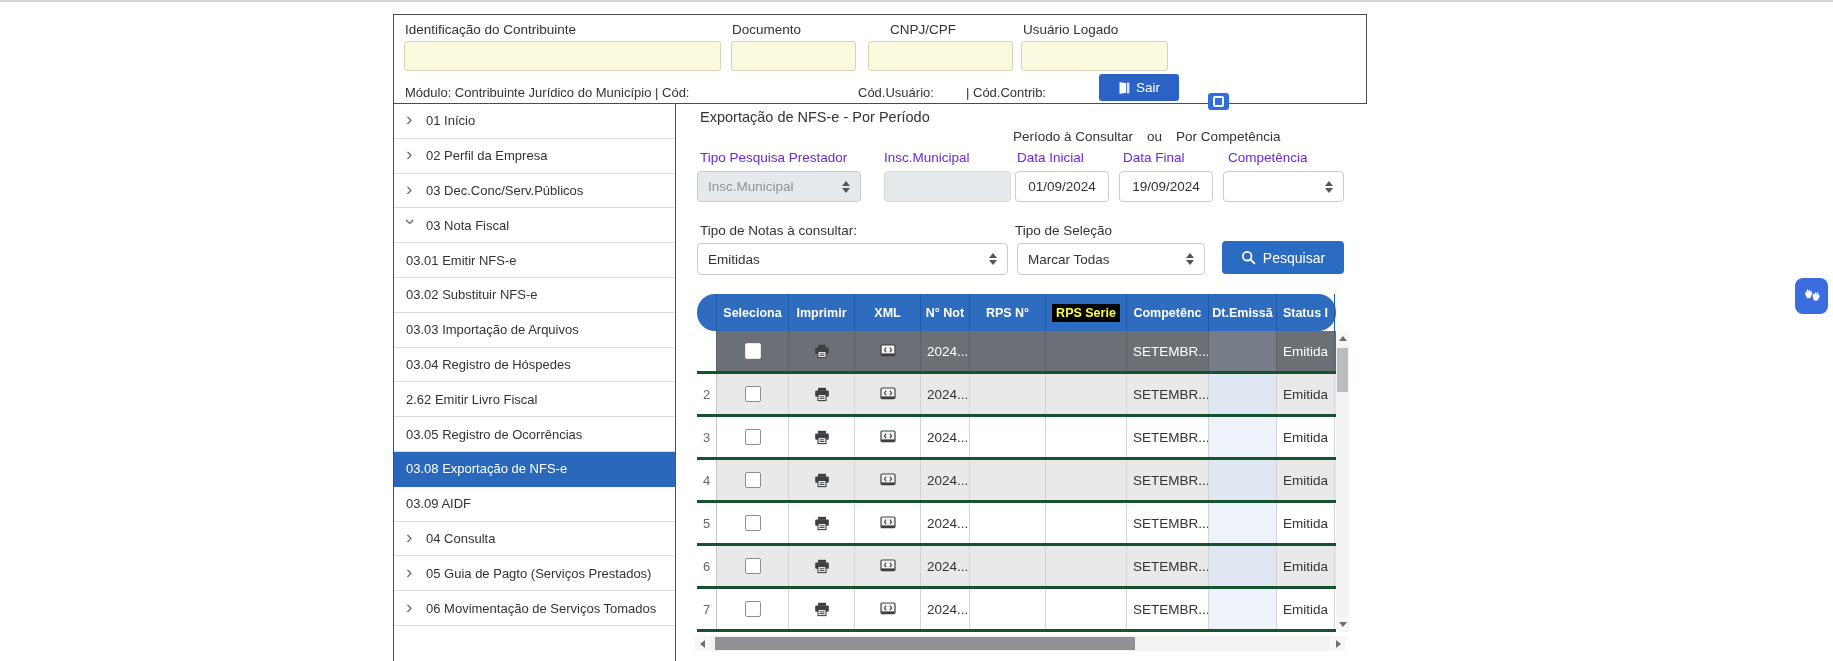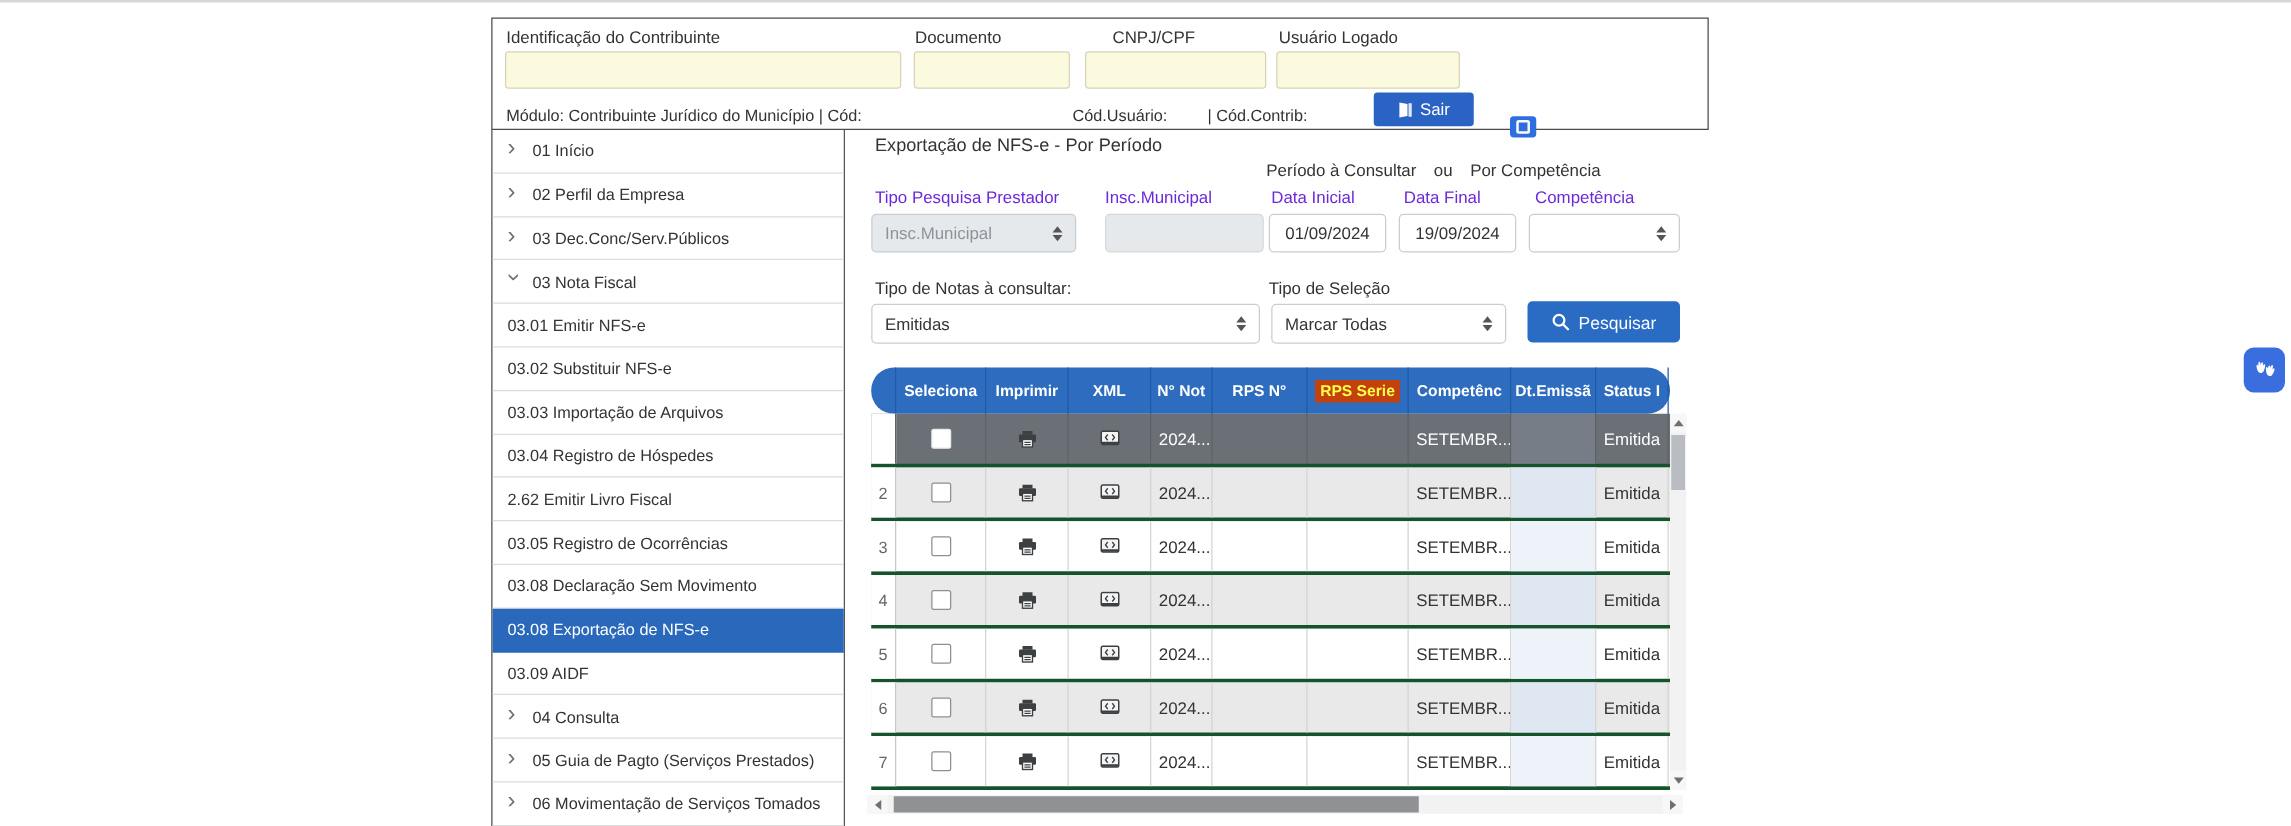--- a/index.html
+++ b/index.html
@@ -64,21 +64,21 @@
   .pesq { position:absolute; left:1222px; top:241px; width:122px; height:33px; background:#2a6bc4;
     border:none; border-radius:4px; color:#fff; font-size:14px; font-family:inherit; cursor:pointer;
     display:flex; align-items:center; justify-content:center; gap:7px; }
 
   
   .table { position:absolute; left:697px; top:294px; width:639px; }
   .thead,.tr { display:grid; grid-template-columns:20px 72px 66px 66px 49px 76px 81px 82px 68px 58px; }
   .thead { height:37px; background:#2d6cbe;border-radius:18px; }
   .th { display:flex; align-items:center; justify-content:center; color:#fff; font-size:12.5px;
     font-weight:bold; border-right:1px solid #2059a5; overflow:hidden; white-space:nowrap; cursor:pointer; }
-  .th .th-hl { background:#c2410c; color:#fdfd4a; padding:2px 4px; }
+  .th .th-hl { background:#000000; color:#fdfd4a; padding:2px 4px; }
   .tr { height:43px; border-bottom:3px solid #14532d; }
   .tr.odd { background:#fff; } .tr.even { background:#e9e9e9; }
   .tr.sel { background:#6a7076; }
   .td { display:flex; align-items:center; justify-content:center; font-size:13.5px; color:#333;
     border-right:1px solid #d4d4d4; overflow:hidden; white-space:nowrap; }
   .td.l { justify-content:flex-start; padding-left:6px; }
   .tr.sel .td { color:#fff; border-right-color:#5d6268; }
   .td.num { background:#fff; color:#666; font-size:13px; border-right:1px solid #c6c6c6; }
   .tr.even .td.dt { background:#dee7f2; } .tr.odd .td.dt { background:#eef3fa; } .tr.sel .td.dt { background:#767d87; }
   .cb { width:16px; height:16px; background:#fff; border:1px solid #8f8f8f; border-radius:2px; display:inline-block; cursor:pointer; }
@@ -158,23 +158,20 @@
       </div>
       <div class="side-item">
         <span>03.04 Registro de Hóspedes</span>
       </div>
       <div class="side-item">
         <span>2.62 Emitir Livro Fiscal</span>
       </div>
       <div class="side-item">
         <span>03.05 Registro de Ocorrências</span>
       </div>
-      <div class="side-item">
-        <span>03.08 Declaração Sem Movimento</span>
-      </div>
       <div class="side-item sel">
         <span>03.08 Exportação de NFS-e</span>
       </div>
       <div class="side-item">
         <span>03.09 AIDF</span>
       </div>
       <div class="side-item">
         <span class="chev">›</span>
         <span>04 Consulta</span>
       </div>

